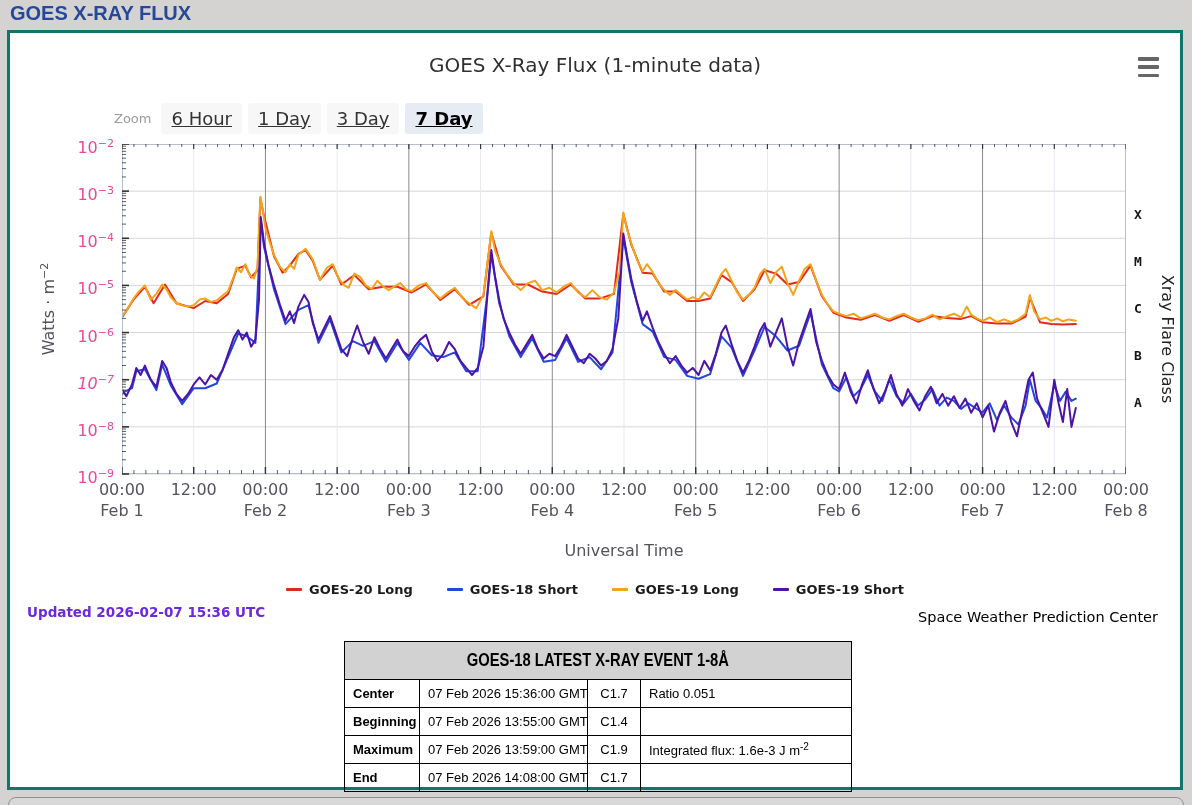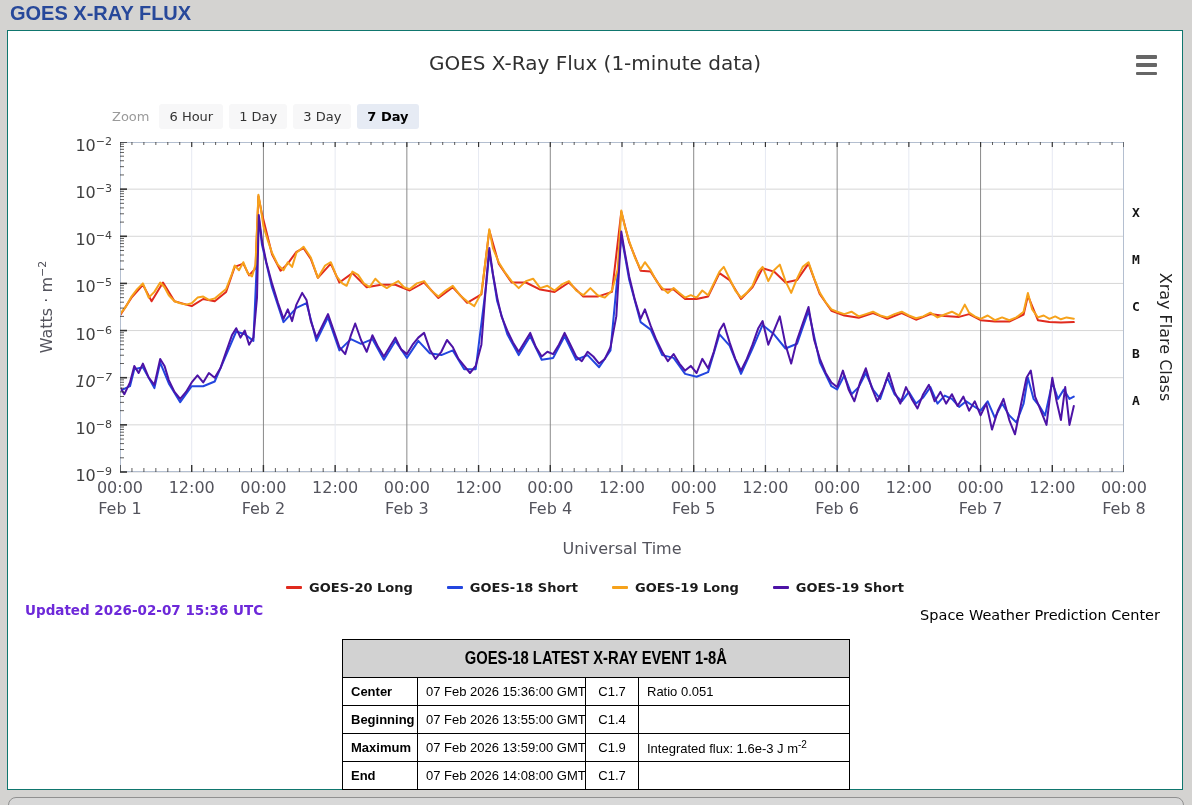--- a/index.html
+++ b/index.html
@@ -10,47 +10,47 @@
     position:relative;
   }
   .topbar{position:absolute;left:0;top:0;width:1192px;height:30px;}
   .section-title{
     position:absolute;left:10px;top:2px;
     font-family:"Liberation Sans", sans-serif;
     font-size:20px;font-weight:700;color:#27489a;letter-spacing:0px;
   }
   .panel{
     position:absolute;left:7px;top:30px;width:1176px;height:760px;
-    background:#ffffff;border:1px solid #0f766e;box-sizing:border-box;
+    background:#ffffff;border:3px solid #0f766e;box-sizing:border-box;
   }
   .chart-title{
     position:absolute;left:0;top:20px;width:100%;text-align:center;
     font-size:20px;color:#303030;
   }
   .burger{
     position:absolute;left:1128px;top:24px;width:25px;height:20px;
     background:none;border:none;cursor:pointer;padding:0;
     display:flex;flex-direction:column;justify-content:space-between;
   }
   .burger .bar{display:block;width:21px;height:3.5px;background:#666;border-radius:1px;}
   .zoomrow{
     position:absolute;left:104px;top:72px;height:26px;
     display:flex;align-items:center;
   }
   .zoomlabel{font-size:13px;color:#9a9a9a;margin-right:4px;}
   .zbtn{
     font-family:"DejaVu Sans", sans-serif;
-    font-size:13px;color:#333;background:#f7f7f8;border:none;
-    border-radius:3px;padding:5px 10px;margin-left:6px;cursor:pointer;
+    font-size:18px;color:#333;background:#f7f7f8;border:none;
+    border-radius:3px;padding:5px 10px;margin-left:6px;cursor:pointer;text-decoration:underline;
   }
   .zbtn.sel{background:#e6ebf4;color:#000;font-weight:700;text-align:right;}
   #plot-svg{position:absolute;left:112px;top:111px;}
   .ylabel-tick{
     position:absolute;left:0;width:104px;height:22px;line-height:22px;
-    text-align:right;font-size:16px;color:#404040;
+    text-align:right;font-size:16px;color:#ec4899;
   }
   .ylabel-tick sup{font-size:11px;}
   .axis-title-y{
     position:absolute;left:24px;top:441px;width:330px;height:22px;line-height:22px;
     transform:rotate(-90deg);transform-origin:0 0;
     text-align:center;font-size:16px;color:#53535c;
   }
   .axis-title-y sup{font-size:11px;}
   .right-class{
     position:absolute;left:1124px;width:26px;height:20px;line-height:20px;

